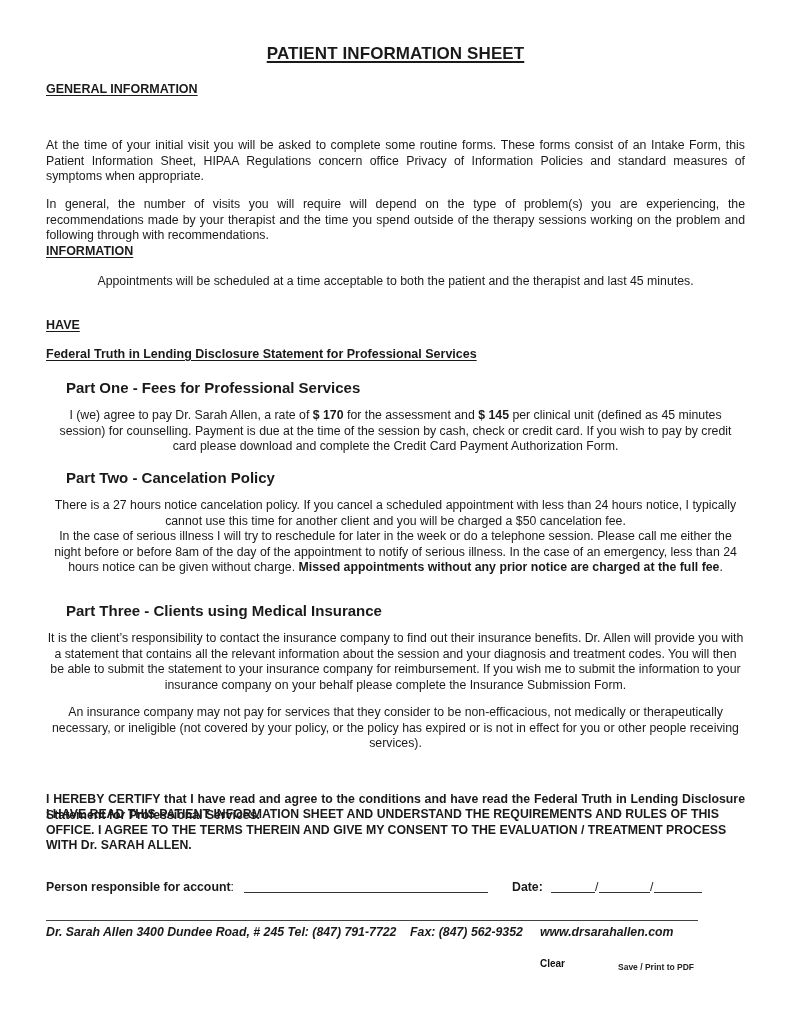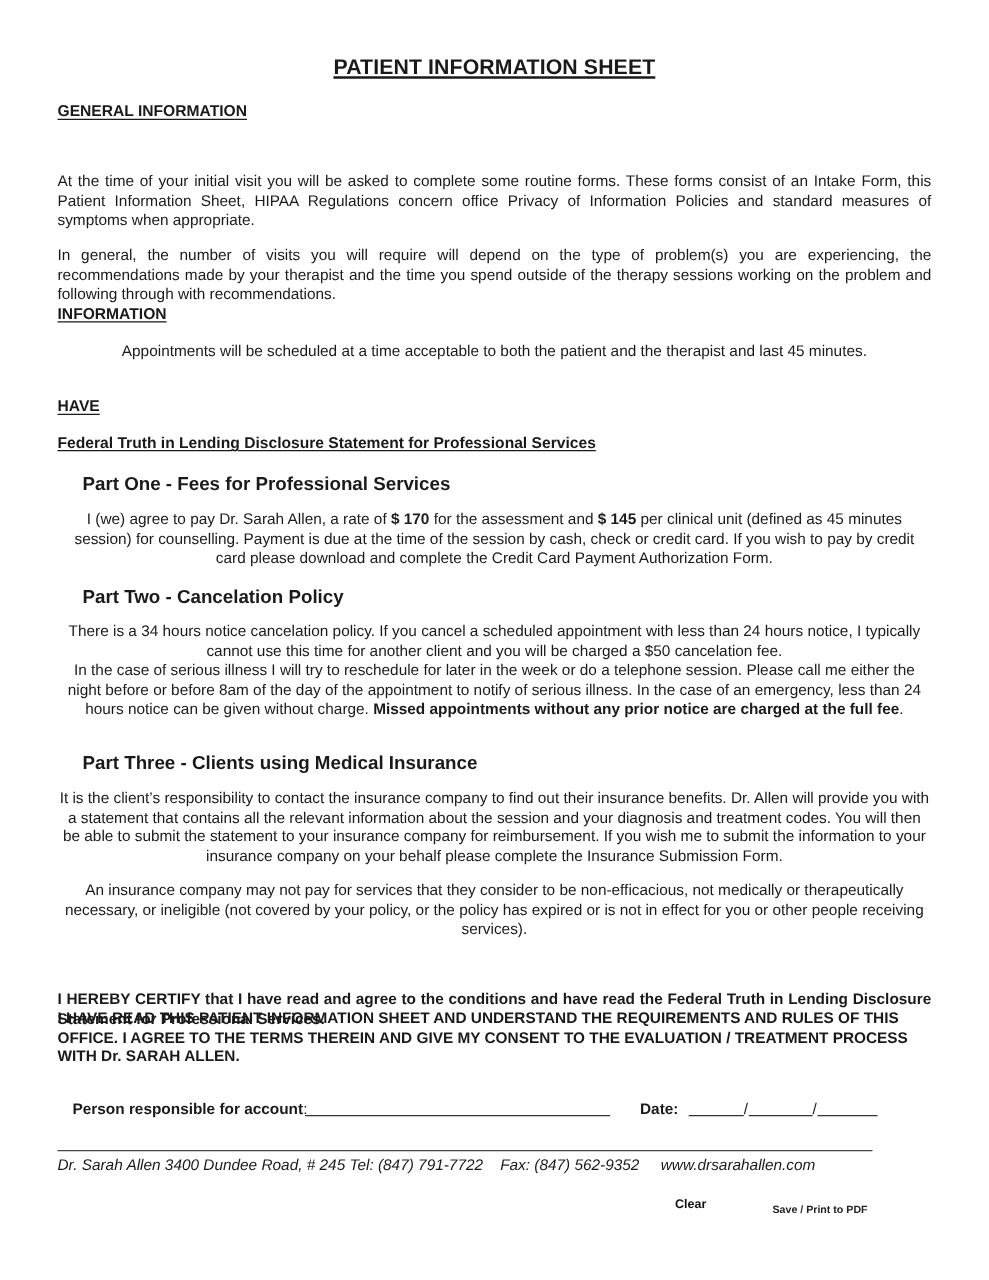--- a/index.html
+++ b/index.html
@@ -64,21 +64,21 @@
       font-weight: bold;
     }
     .sig-row {
       left: 46px;
       top: 880px;
       width: 700px;
       font-size: 12.3px;
       font-weight: bold;
       height: 16px;
     }
-    .sig-label { position: absolute; left: 12px; top: 0; }
+    .sig-label { position: absolute; left: 0; top: 0; }
     .sig-line {
       position: absolute;
       left: 198px; top: 12px;
       width: 244px;
       border-bottom: 1px solid #333;
     }
     .date-label { position: absolute; left: 466px; top: 0; text-align: right; }
     .date-seg {
       position: absolute;
       top: 12px;
@@ -92,21 +92,21 @@
     .footer-rule {
       left: 46px;
       top: 920px;
       width: 652px;
       border-bottom: 1px solid #444;
     }
     .footer {
       left: 46px;
       top: 925px;
       font-size: 12.3px;
-      font-weight: normal;
+      font-weight: bold;
       font-style: italic;
       white-space: pre;
     }
     .btn-clear {
       left: 540px;
       top: 958px;
       font-size: 10px;
       font-weight: bold;
       cursor: pointer;
       background: none;
@@ -146,21 +146,21 @@
 
   <div class="abs h" style="top:318px;">HAVE</div>
   <div class="abs h" style="top:347px;">Federal Truth in Lending Disclosure Statement for Professional Services</div>
 
   <div class="abs sub" style="top:379px;">Part One - Fees for Professional Services</div>
   <div class="abs p" style="top:408px;">
     <span>I (we) agree to pay Dr. Sarah Allen, a rate of </span><span class="bold">$ 170</span><span> for the assessment and </span><span class="bold">$ 145</span><span> per clinical unit (defined as 45 minutes session) for counselling. Payment is due at the time of the session by cash, check or credit card. If you wish to pay by credit card please download and complete the Credit Card Payment Authorization Form.</span>
   </div>
 
   <div class="abs sub" style="top:469px;">Part Two - Cancelation Policy</div>
-  <div class="abs p" style="top:498px;">There is a 34 hours notice cancelation policy. If you cancel a scheduled appointment with less than 24 hours notice, I typically cannot use this time for another client and you will be charged a $50 cancelation fee.</div>
+  <div class="abs p" style="top:498px;">There is a 27 hours notice cancelation policy. If you cancel a scheduled appointment with less than 24 hours notice, I typically cannot use this time for another client and you will be charged a $50 cancelation fee.</div>
   <div class="abs p" style="top:529px;">
     <span>In the case of serious illness I will try to reschedule for later in the week or do a telephone session. Please call me either the night before or before 8am of the day of the appointment to notify of serious illness. In the case of an emergency, less than 24 hours notice can be given without charge. </span><span class="bold">Missed appointments without any prior notice are charged at the full fee</span><span>.</span>
   </div>
 
   <div class="abs sub" style="top:602px;">Part Three - Clients using Medical Insurance</div>
   <div class="abs p" style="top:631px;">It is the client’s responsibility to contact the insurance company to find out their insurance benefits. Dr. Allen will provide you with a statement that contains all the relevant information about the session and your diagnosis and treatment codes. You will then be able to submit the statement to your insurance company for reimbursement. If you wish me to submit the information to your insurance company on your behalf please complete the Insurance Submission Form.</div>
   <div class="abs p" style="top:705px;">An insurance company may not pay for services that they consider to be non-efficacious, not medically or therapeutically necessary, or ineligible (not covered by your policy, or the policy has expired or is not in effect for you or other people receiving services).</div>
 
   <div class="abs cert justify" style="top:764px;">I HEREBY CERTIFY that I have read and agree to the conditions and have read the Federal Truth in Lending Disclosure Statement for Professional Services.</div>
   <div class="abs cert" style="top:807px;">I HAVE READ THIS PATIENT INFORMATION SHEET AND UNDERSTAND THE REQUIREMENTS AND RULES OF THIS OFFICE. I AGREE TO THE TERMS THEREIN AND GIVE MY CONSENT TO THE EVALUATION / TREATMENT PROCESS WITH Dr. SARAH ALLEN.</div>

